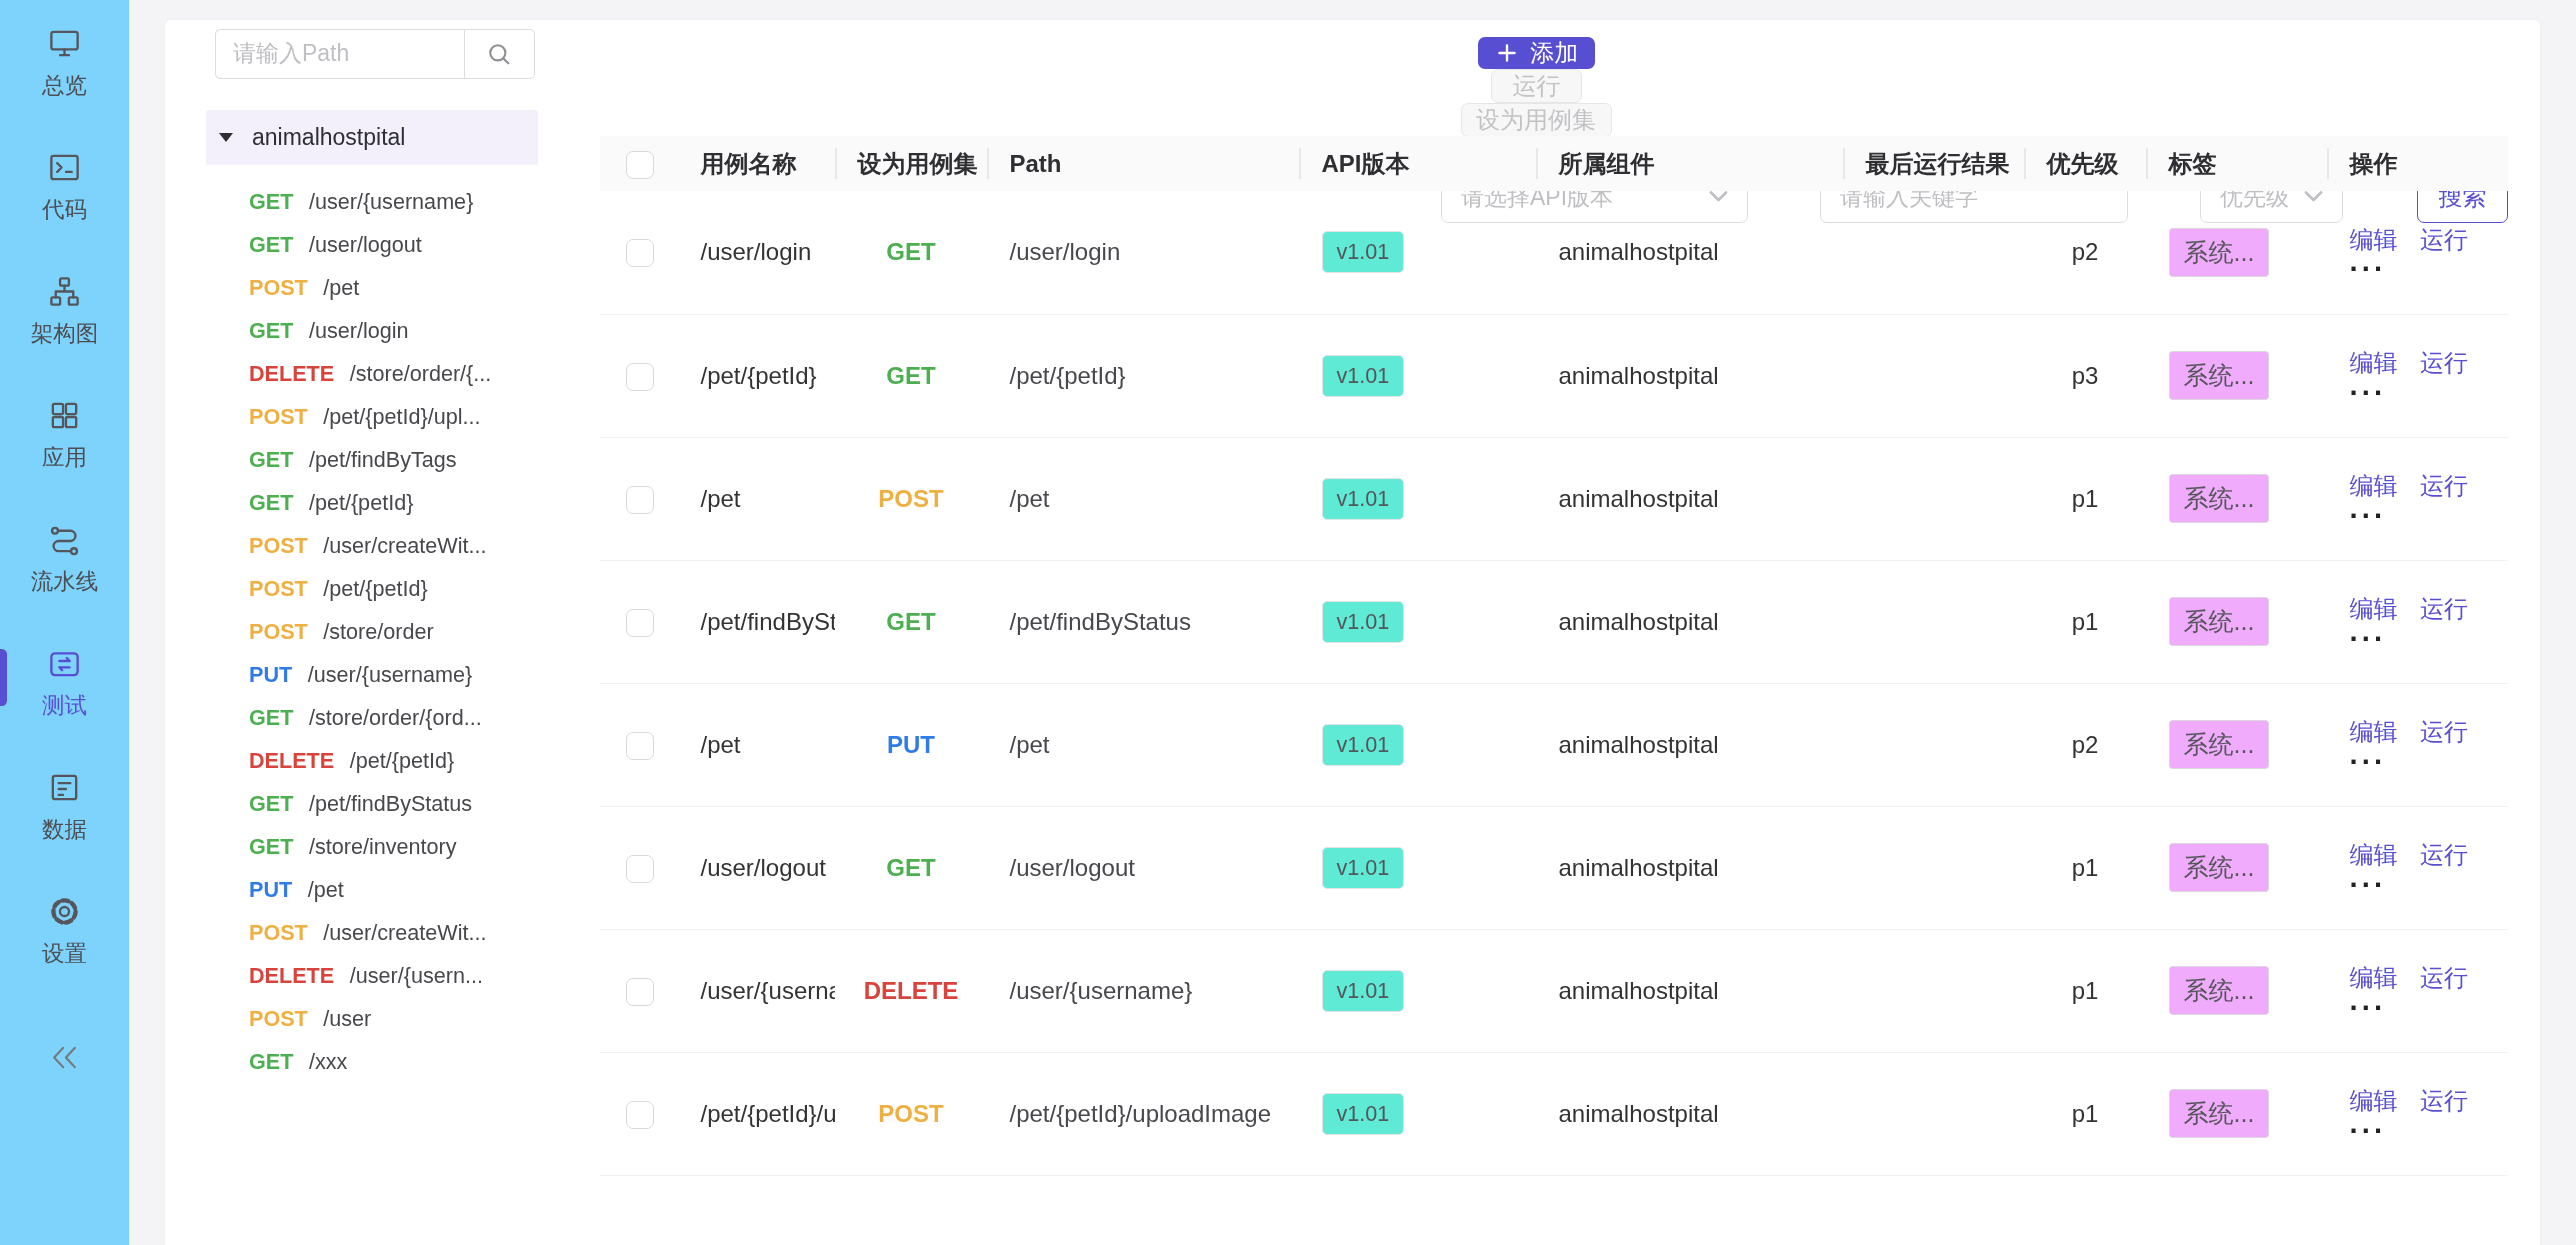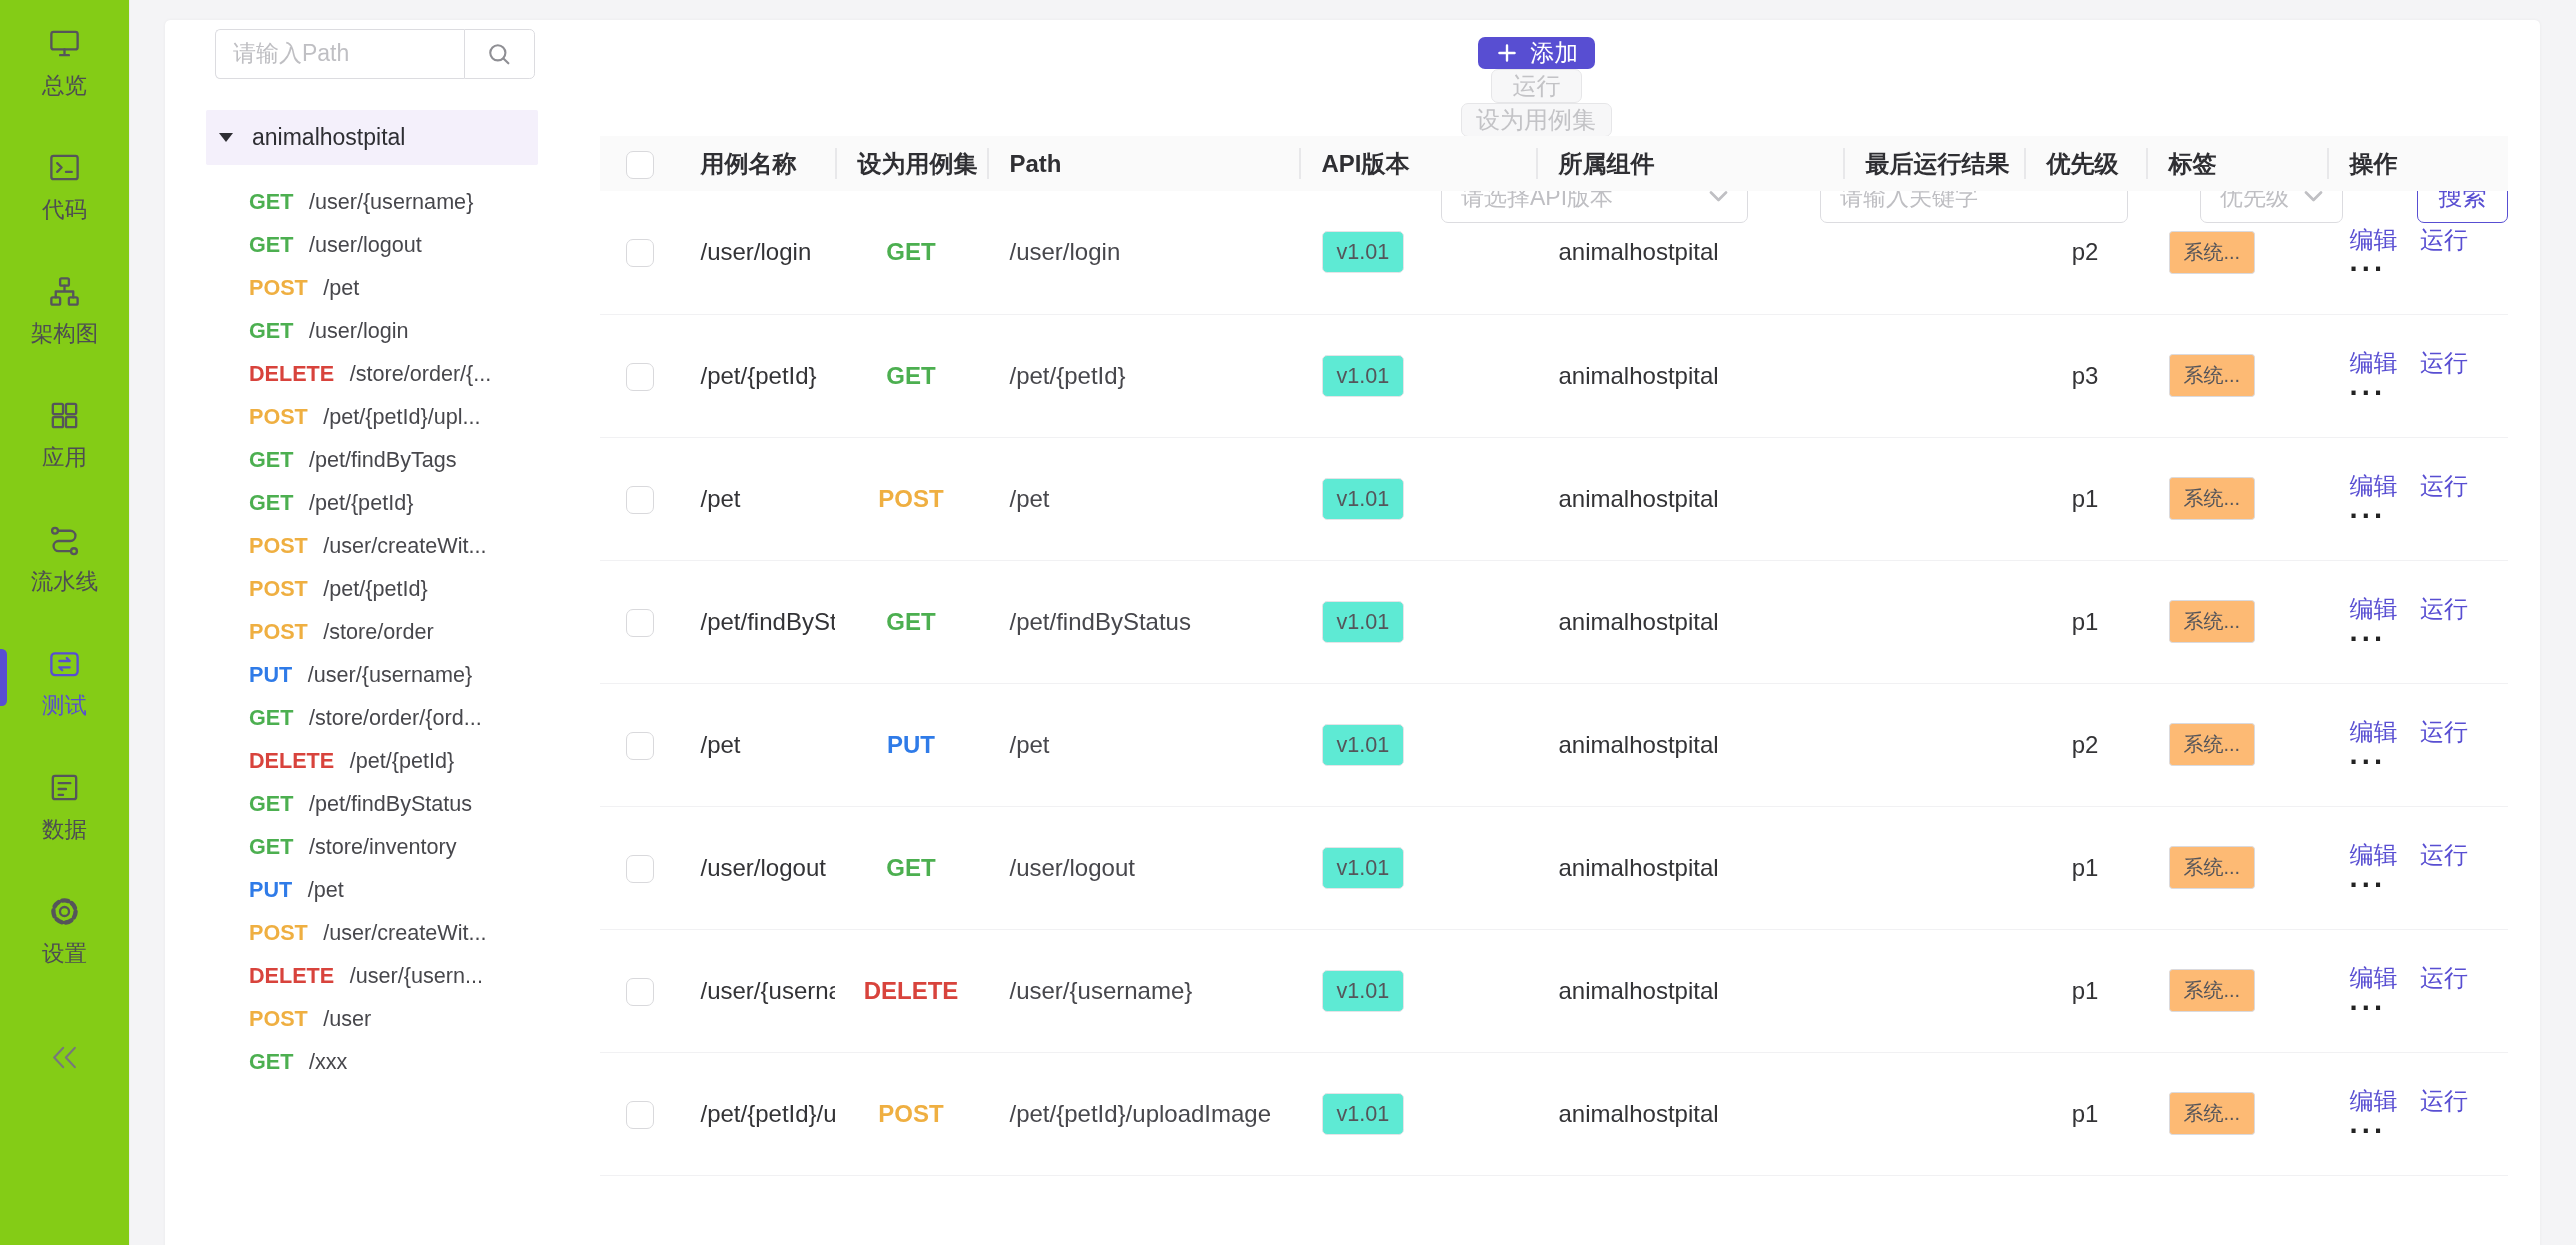--- a/index.html
+++ b/index.html
@@ -15,21 +15,21 @@
   html,body{width:2576px;height:1246px;overflow:hidden;}
   body{
     background:#f4f4f6;
     font-family:"Liberation Sans","DejaVu Sans",sans-serif;
     font-size:24px;color:var(--txt);
     position:relative;
   }
   
   .sidebar{
     position:absolute;left:0;top:0;bottom:0;width:130px;
-    background:#84cc16;border-right:1.7px solid #ececee;z-index:5;
+    background:#7dd3fc;border-right:1.7px solid #ececee;z-index:5;
   }
   .nav-item{
     position:relative;height:124px;display:flex;flex-direction:column;
     align-items:center;padding-top:26px;gap:8.6px;
     color:#4d4d52;font-size:22.5px;cursor:pointer;
   }
   .nav-item svg{width:35px;height:35px;stroke:#55555a;fill:none;stroke-width:1.6;stroke-linecap:round;stroke-linejoin:round;}
   .nav-item.active{color:var(--accent);}
   .nav-item.active svg{stroke:var(--accent);}
   .nav-item.active::before{
@@ -133,22 +133,22 @@
   td.c-path{color:#47474c;}
   .checkbox{
     display:inline-block;width:28px;height:28px;border:1.7px solid #d9d9dc;border-radius:7px;
     background:#fff;cursor:pointer;vertical-align:middle;
   }
   .ver-tag{
     display:inline-block;padding:7px 14px;background:#5eead4;border:1.7px solid #e4e4e7;
     border-radius:5.2px;font-size:21.6px;color:#55555a;
   }
   .sys-tag{
-    display:inline-block;padding:7px 14px;background:#fdba74;border:1.7px solid #dadade;
-    border-radius:3.5px;font-size:20px;color:#55555a;
+    display:inline-block;padding:7px 14px;background:#f0abfc;border:1.7px solid #dadade;
+    border-radius:3.5px;font-size:25px;color:#55555a;
   }
   .act-links{display:flex;gap:22.5px;color:var(--accent);}
   .act-links span{cursor:pointer;}
   .act-more{margin-top:1.7px;font-size:29px;font-weight:700;letter-spacing:2.6px;color:#222;line-height:24px;cursor:pointer;}
 </style>
 </head>
 <body>
 
 <aside class="sidebar">
   <div class="nav-item">

